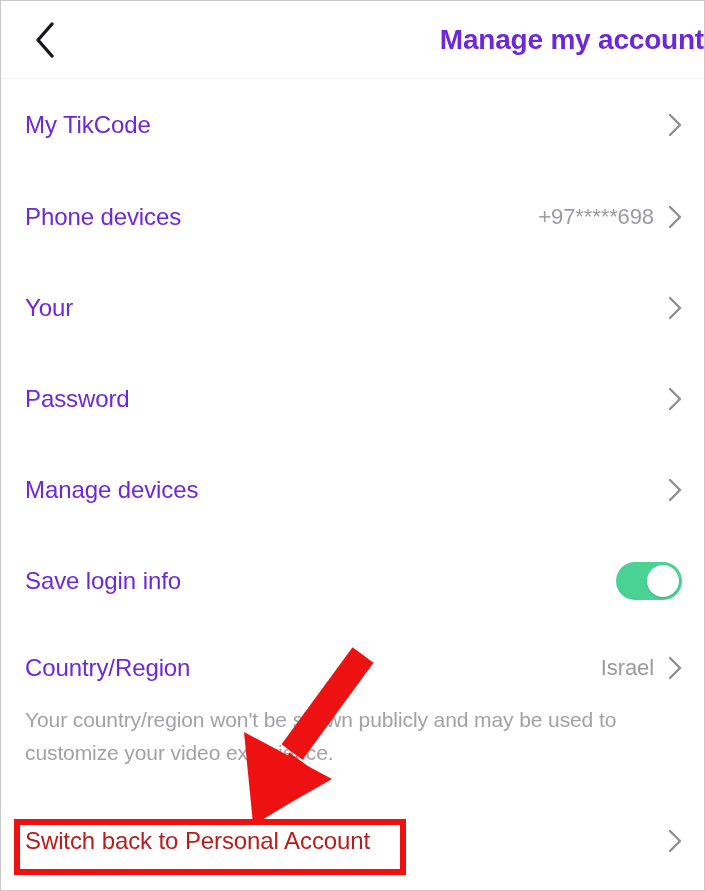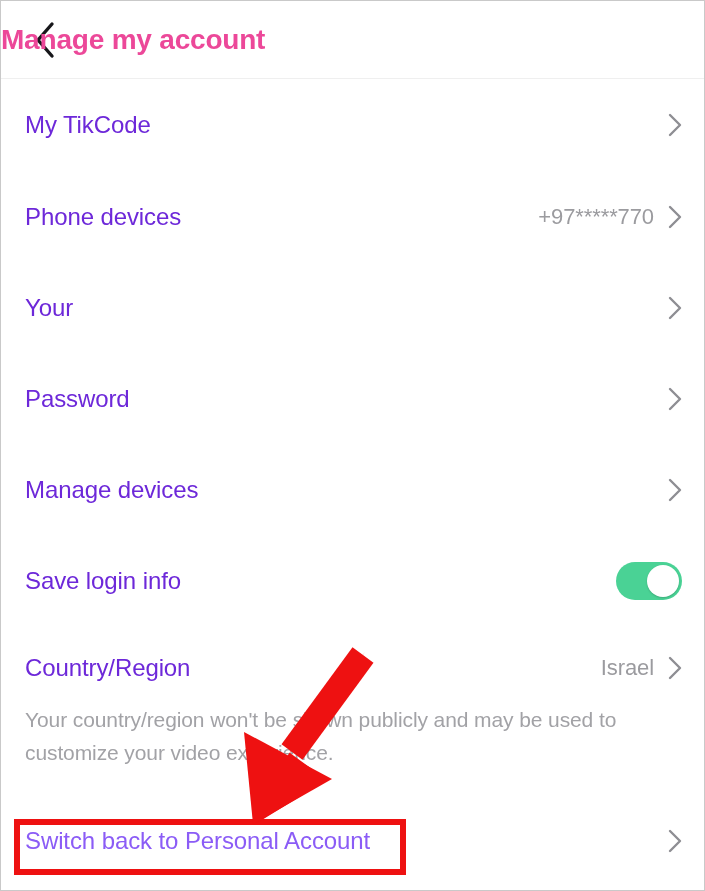--- a/index.html
+++ b/index.html
@@ -41,24 +41,24 @@
     cursor: pointer;
   }
   .back-btn svg { display: block; }
   .header-title {
     position: absolute;
     left: 0;
     right: 0;
     top: 0;
     height: 77px;
     line-height: 77px;
-    text-align: left;
+    text-align: right;
     font-size: 28px;
     font-weight: bold;
-    color: #ec4899;
+    color: #6d28d9;
     letter-spacing: -0.2px;
   }
 
   
   .list {
     padding: 0;
   }
   .row {
     position: relative;
     display: flex;
@@ -134,21 +134,21 @@
     letter-spacing: -0.1px;
     max-width: 660px;
   }
 
   
   .row.r-switch {
     height: 91px;
     margin-top: 26px;
   }
   .row-label.danger {
-    color: #8b5cf6;
+    color: #b91c1c;
   }
 
   
   .annotation-layer {
     position: absolute;
     left: 0;
     top: 0;
     width: 705px;
     height: 891px;
     pointer-events: none;
@@ -193,21 +193,21 @@
           <svg class="chev" viewBox="0 0 14 24" fill="none" xmlns="http://www.w3.org/2000/svg">
             <path d="M2 2 L12 12 L2 22" stroke="#8e8e93" stroke-width="2.4" stroke-linecap="round" stroke-linejoin="round"></path>
           </svg>
         </span>
       </span>
     </div>
 
     <div class="row r-phone">
       <span class="row-label">Phone devices</span>
       <span class="row-right">
-        <span class="row-value">+97*****770</span>
+        <span class="row-value">+97*****698</span>
         <span>
           <svg class="chev" viewBox="0 0 14 24" fill="none" xmlns="http://www.w3.org/2000/svg">
             <path d="M2 2 L12 12 L2 22" stroke="#8e8e93" stroke-width="2.4" stroke-linecap="round" stroke-linejoin="round"></path>
           </svg>
         </span>
       </span>
     </div>
 
     <div class="row r-email">
       <span class="row-label">Your</span>

